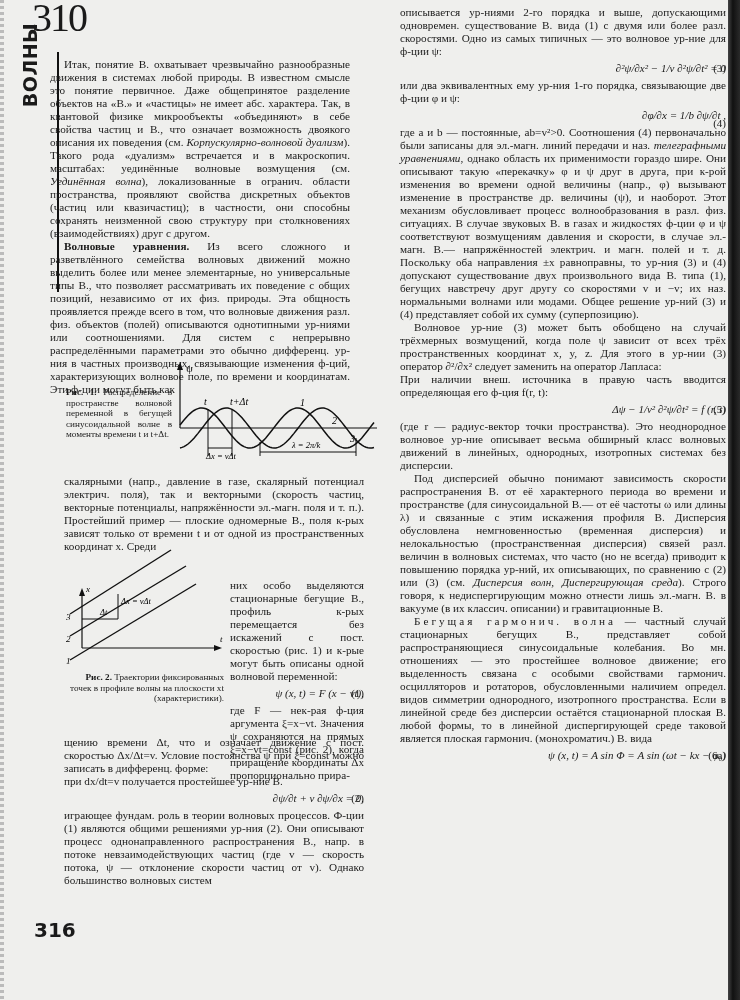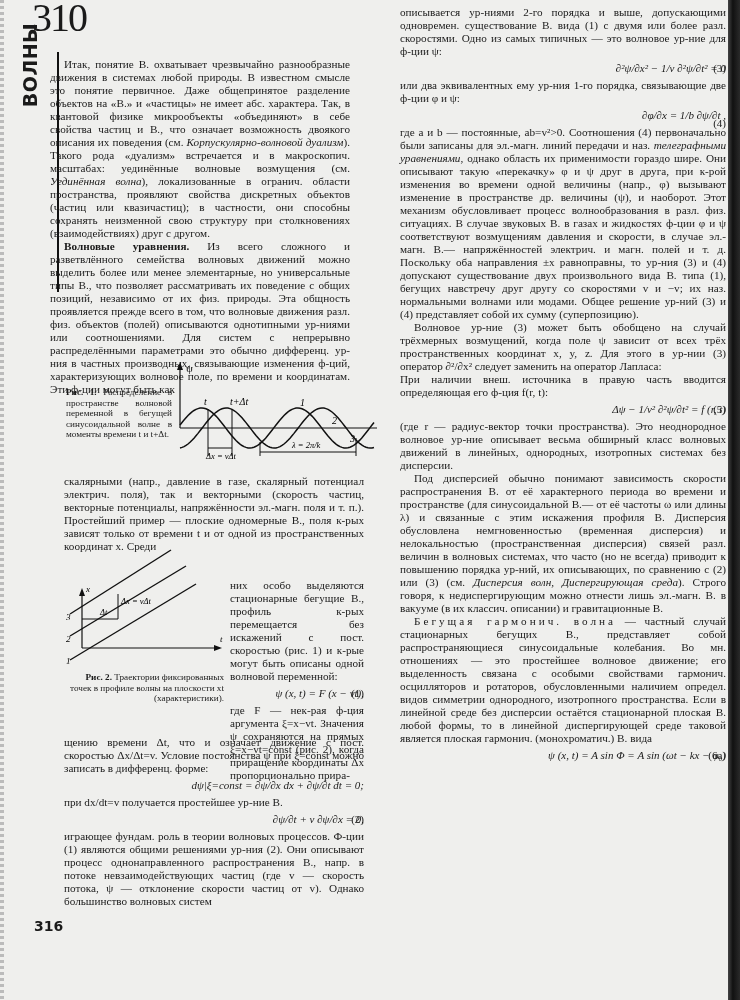--- a/index.html
+++ b/index.html
@@ -8,21 +8,21 @@
   .page{position:absolute;left:0;top:0;width:740px;height:1000px;}
   .left-edge{position:absolute;left:0;top:0;width:4px;height:1000px;
      background:repeating-linear-gradient(#bbb 0 3px,#efefed 3px 6px);}
   .right-bar{position:absolute;right:0;top:0;width:12px;height:1000px;background:#222;
      background:linear-gradient(90deg,#444 0,#111 40%,#2a2a2a 100%);}
   .num310{position:absolute;left:32px;top:-2px;font-size:40px;line-height:40px;letter-spacing:-2px;}
   .vtitle{position:absolute;left:4px;top:22px;width:40px;height:80px;}
   .vtitle span{position:absolute;left:-16px;top:32px;transform:rotate(-90deg);font-family:"DejaVu Sans",sans-serif;
      font-weight:bold;font-size:19px;letter-spacing:0.5px;}
   .rule{position:absolute;left:57px;top:52px;width:1.5px;height:240px;background:#111;}
-  .p316{position:absolute;left:34px;top:918px;font-family:"DejaVu Sans",sans-serif;font-weight:bold;font-size:14px;}
+  .p316{position:absolute;left:34px;top:918px;font-family:"DejaVu Sans",sans-serif;font-weight:bold;font-size:20px;}
   .col{position:absolute;font-size:11.2px;line-height:13px;text-align:justify;}
   .col p{margin:0;}
   .col .ind{text-indent:14px;}
   .l1{left:50px;top:58px;width:300px;}
   .l2{left:64px;top:475px;width:300px;}
   .l2b{left:230px;top:543px;width:134px;margin-top:36px;}
   .l3{left:64px;top:736px;width:300px;}
   .r1{left:400px;top:6px;width:326px;}
   .eq{text-align:right;font-style:italic;font-size:11px;margin:4px 0;position:relative;}
   .eqn{position:absolute;right:0;font-style:normal;}
@@ -99,21 +99,20 @@
     <text x="0" y="116" font-size="9" font-style="italic">1</text>
     <text x="0" y="94" font-size="9" font-style="italic">2</text>
     <text x="0" y="72" font-size="9" font-style="italic">3</text>
     <text x="34" y="67" font-size="8.5" font-style="italic">Δt</text>
     <text x="55" y="56" font-size="8.5" font-style="italic">Δx = vΔt</text>
   </svg>
   <div class="cap fig2cap"><span class="bold">Рис. 2.</span> <span>Траектории фиксированных точек в профиле волны на плоскости xt (характеристики).</span></div>
 
   <div class="col l3">
     <p>щению времени Δt, что и означает движение с пост. скоростью Δx/Δt=v. Условие постоянства ψ при ξ=const можно записать в дифференц. форме:</p>
-    <div class="eq">dψ|ξ=const = ∂ψ/∂x dx + ∂ψ/∂t dt = 0;</div>
     <p>при dx/dt=v получается простейшее ур-ние В.</p>
     <div class="eq"><span>∂ψ/∂t + v ∂ψ/∂x = 0,</span><span class="eqn">(2)</span></div>
     <p>играющее фундам. роль в теории волновых процессов. Ф-ции (1) являются общими решениями ур-ния (2). Они описывают процесс однонаправленного распространения В., напр. в потоке невзаимодействующих частиц (где v — скорость потока, ψ — отклонение скорости частиц от v). Однако большинство волновых систем</p>
   </div>
 
   <div class="p316">316</div>
 
   <div class="col r1">
     <p>описывается ур-ниями 2-го порядка и выше, допускающими одновремен. существование В. вида (1) с двумя или более разл. скоростями. Одно из самых типичных — это волновое ур-ние для ф-ции ψ:</p>
     <div class="eq"><span>∂²ψ/∂x² − 1/v ∂²ψ/∂t² = 0</span><span class="eqn">(3)</span></div>

